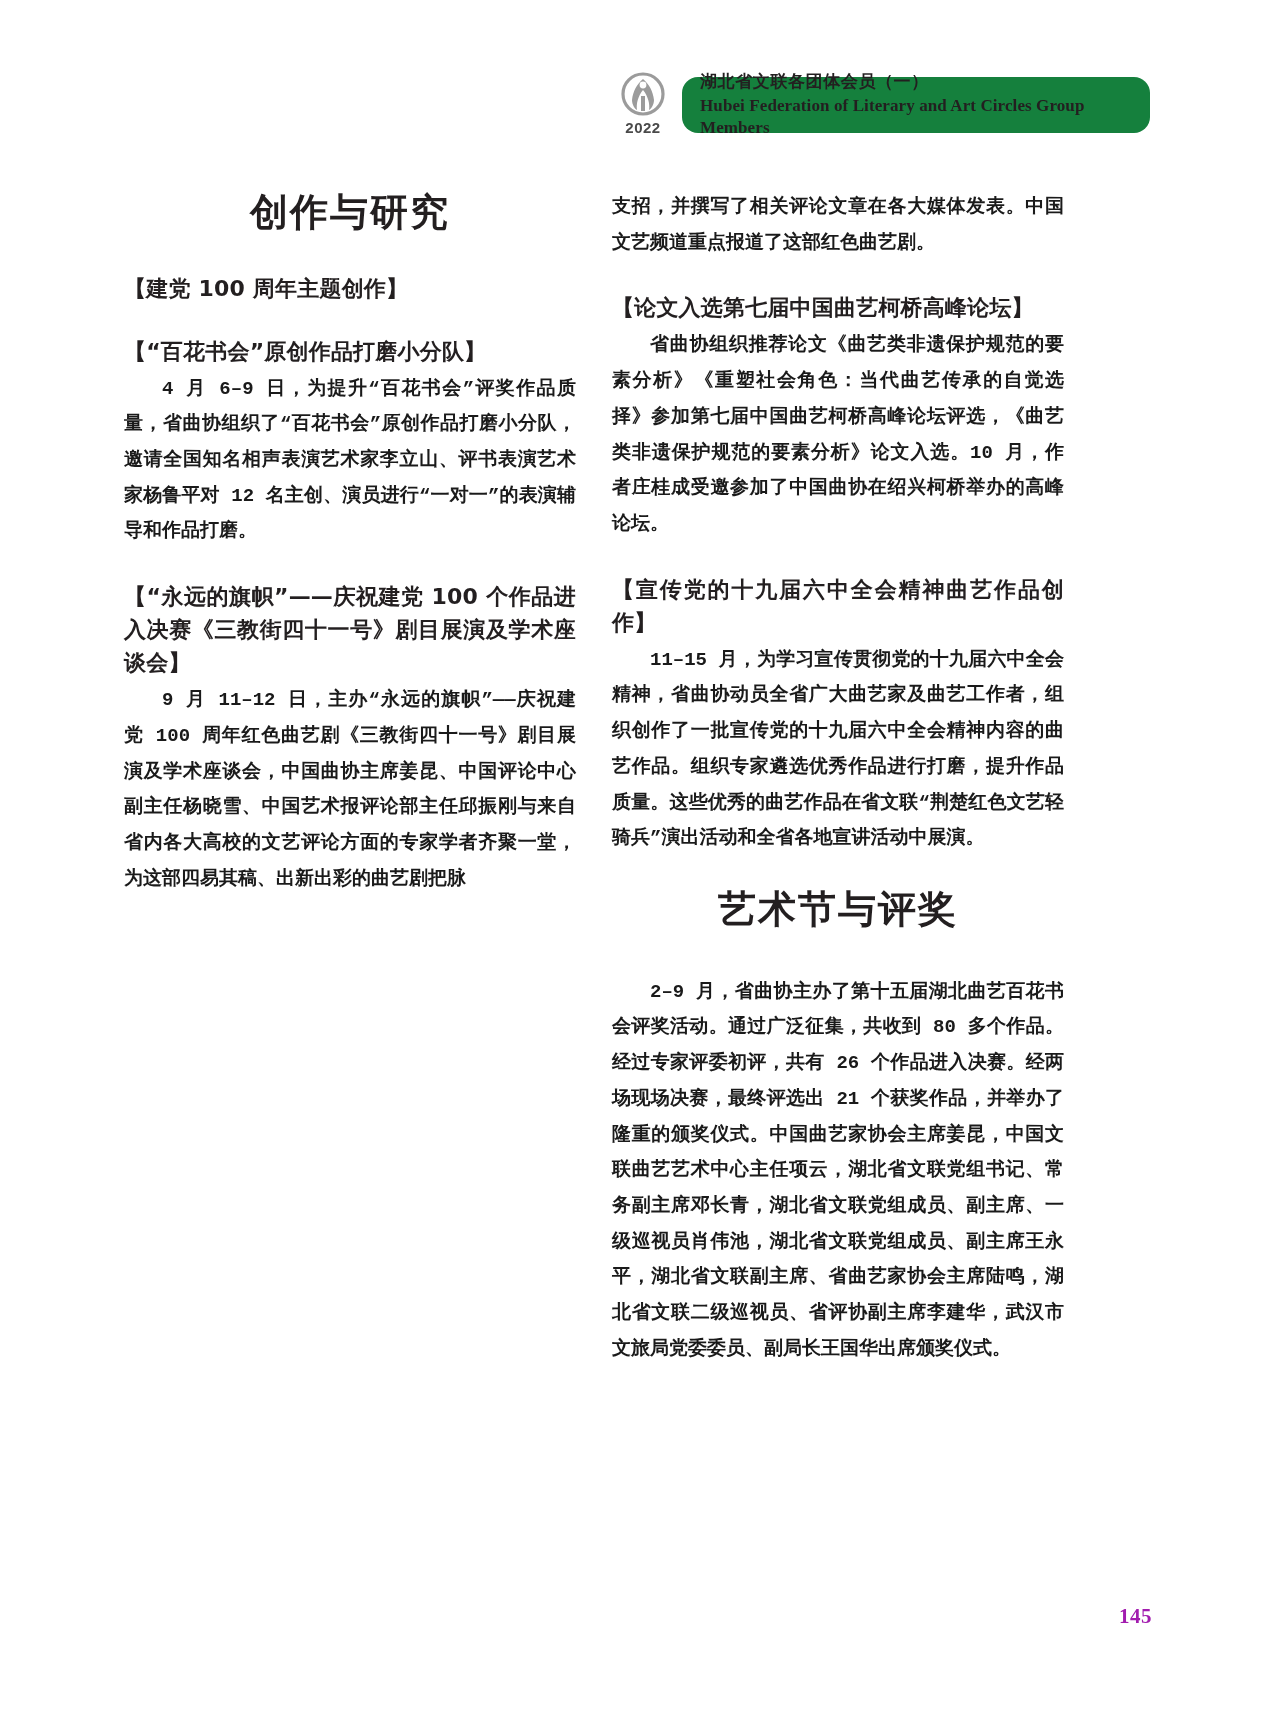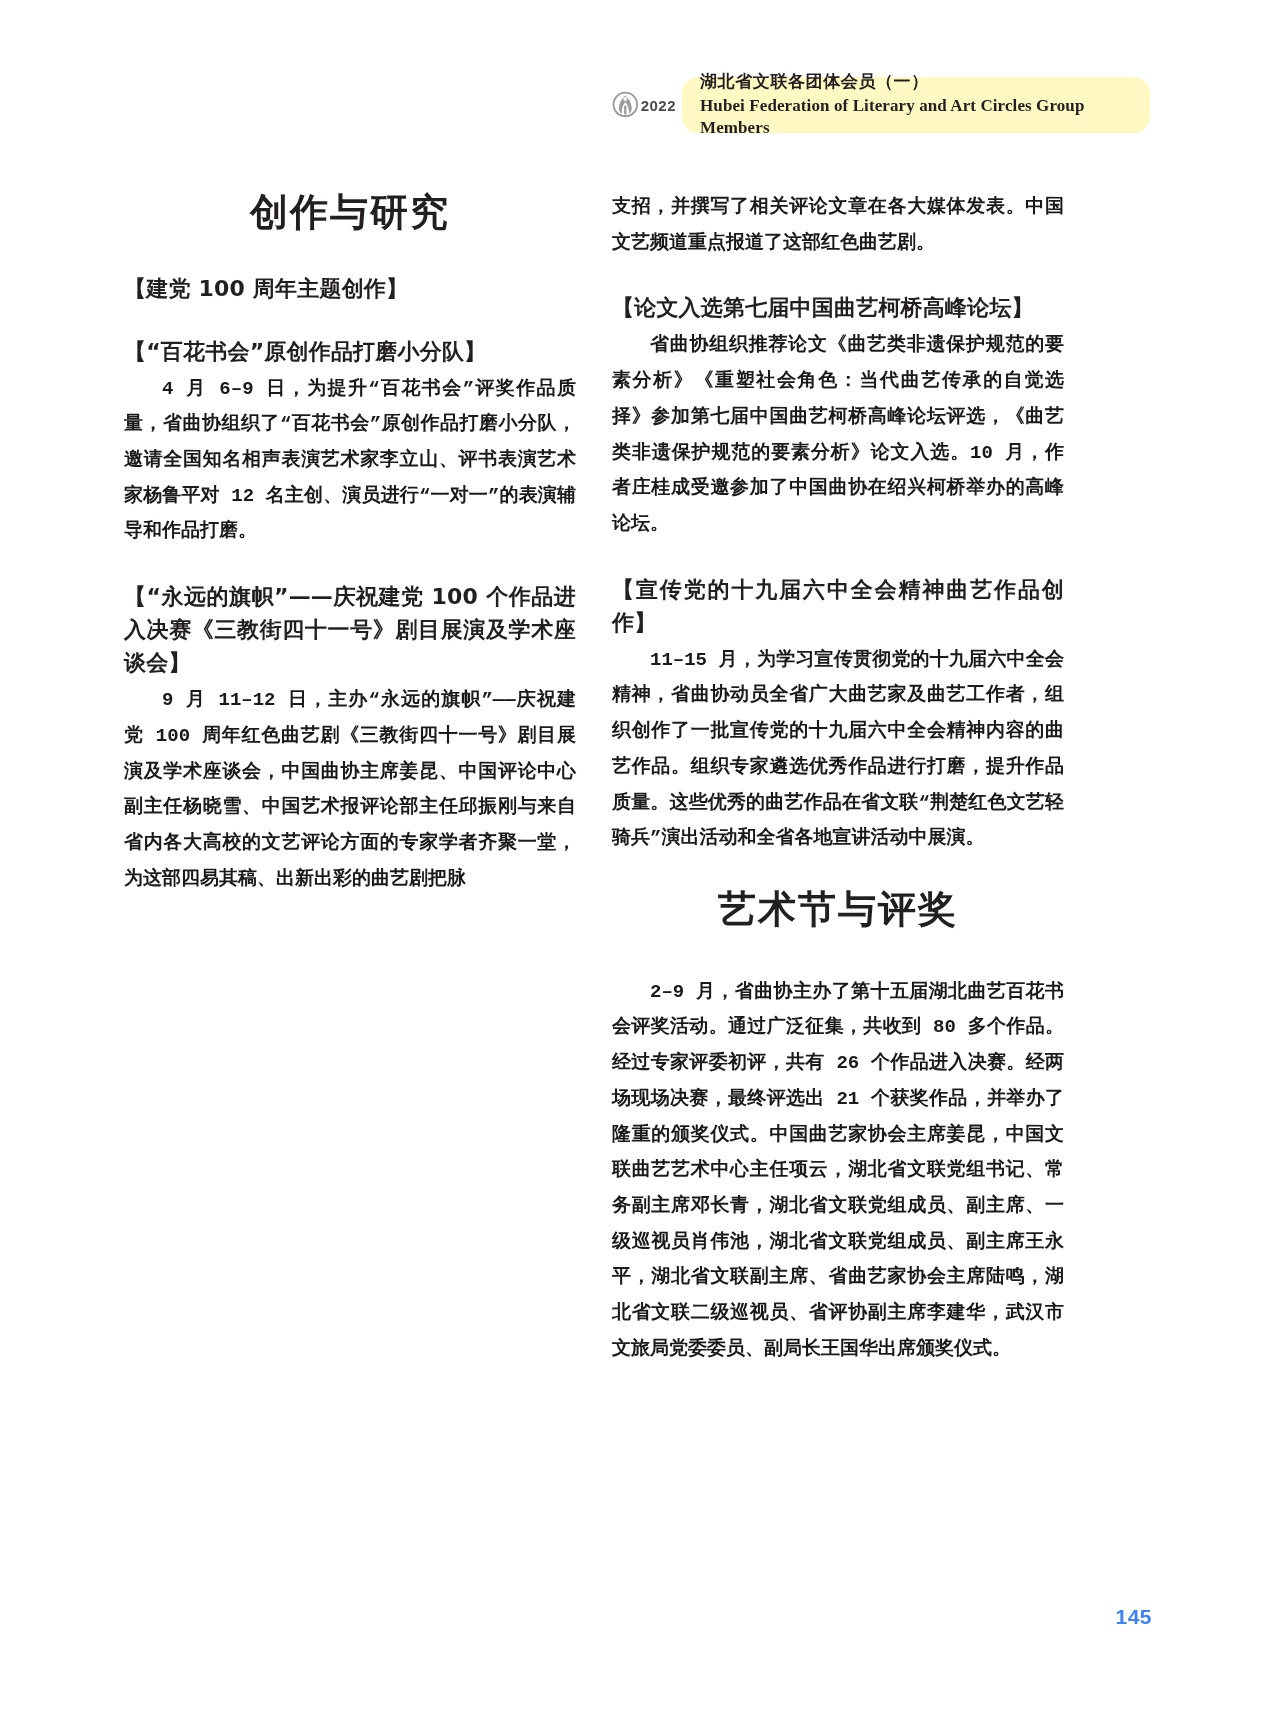--- a/index.html
+++ b/index.html
@@ -27,36 +27,37 @@
     height: 66px;
     display: flex;
     align-items: center;
   }
   .header-logo {
     position: relative;
     width: 66px;
     height: 66px;
     flex: 0 0 66px;
     display: flex;
+    flex-direction: column;
     align-items: center;
     justify-content: flex-start;
   }
   .header-logo svg { display: block; }
   .logo-year {
     font-family: "Liberation Sans", sans-serif;
     font-weight: bold;
     font-size: 15px;
     color: #4a4a4a;
     letter-spacing: 0.5px;
     margin-top: 1px;
   }
   .header-band {
     margin-left: 6px;
     flex: 1 1 auto;
-    background: #fef9c3;
+    background: #15803d;
     border-radius: 16px;
     height: 56px;
     display: flex;
     flex-direction: column;
     justify-content: center;
     padding: 0 18px;
     box-sizing: border-box;
   }
   .header-cn {
     font-family: "DejaVu Sans", "Liberation Sans", sans-serif;
@@ -127,24 +128,24 @@
   p.body.cont { text-indent: 0; }
   p.body.tight { margin-bottom: 26px; }
 
   .block { margin-bottom: 30px; }
 
   
   .folio {
     position: absolute;
     right: 124px;
     bottom: 90px;
-    font-family: Liberation Sans, sans-serif;
+    font-family: Liberation Serif, serif;
     font-weight: bold;
     font-size: 21px;
-    color: #3b82f6;
+    color: #a21caf;
     letter-spacing: 0.5px;
   }
 </style>
 </head>
 <body>
 
 <div class="page">
 
   <div class="running-header">
     <div class="header-logo">

